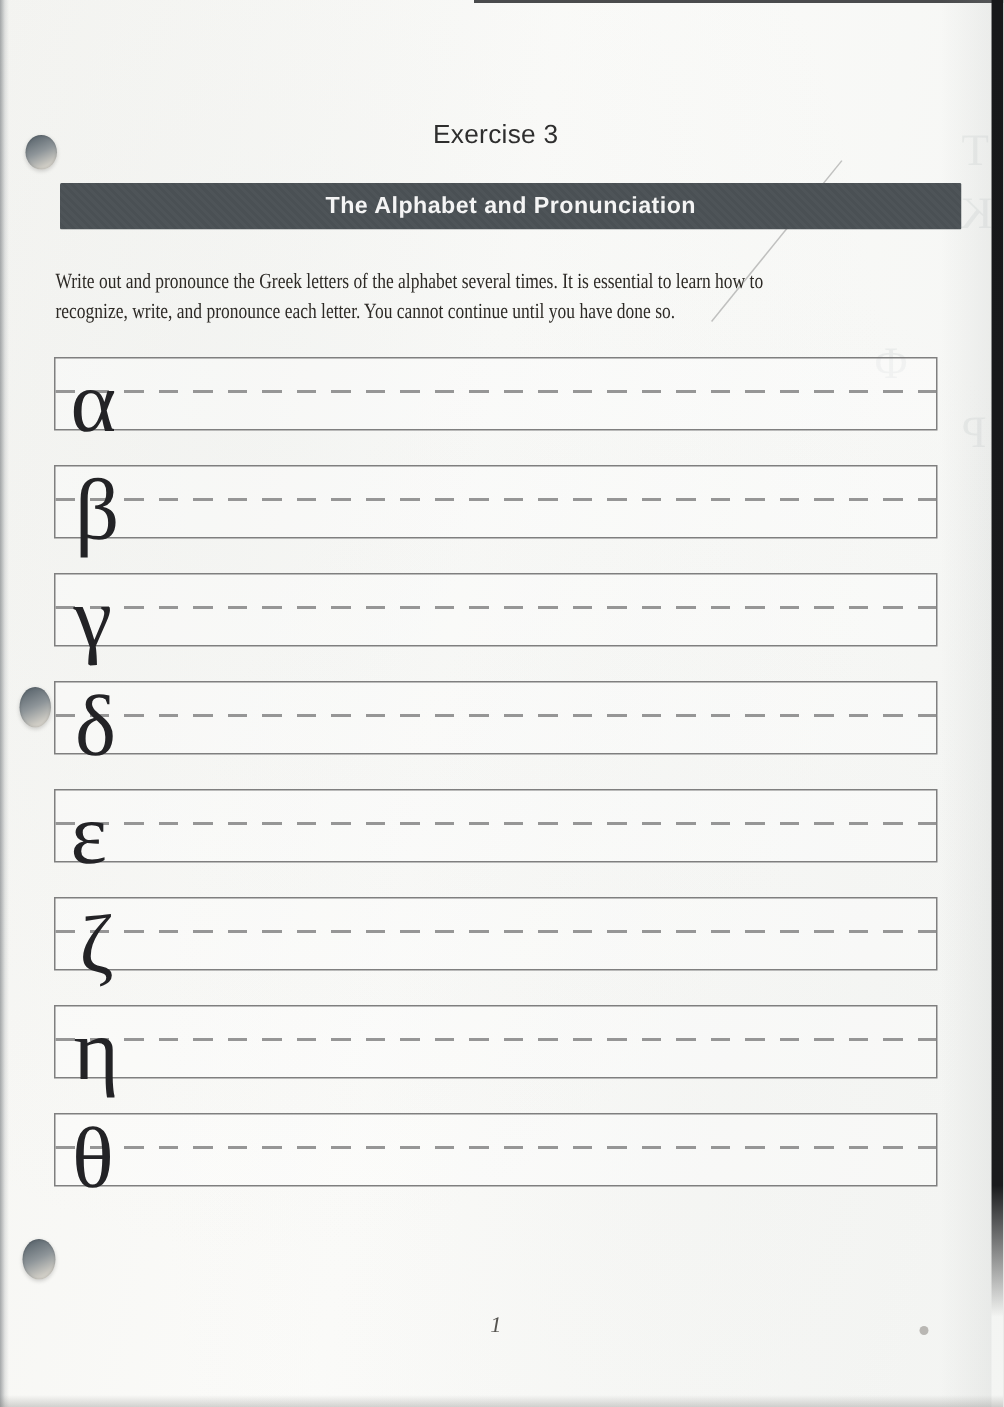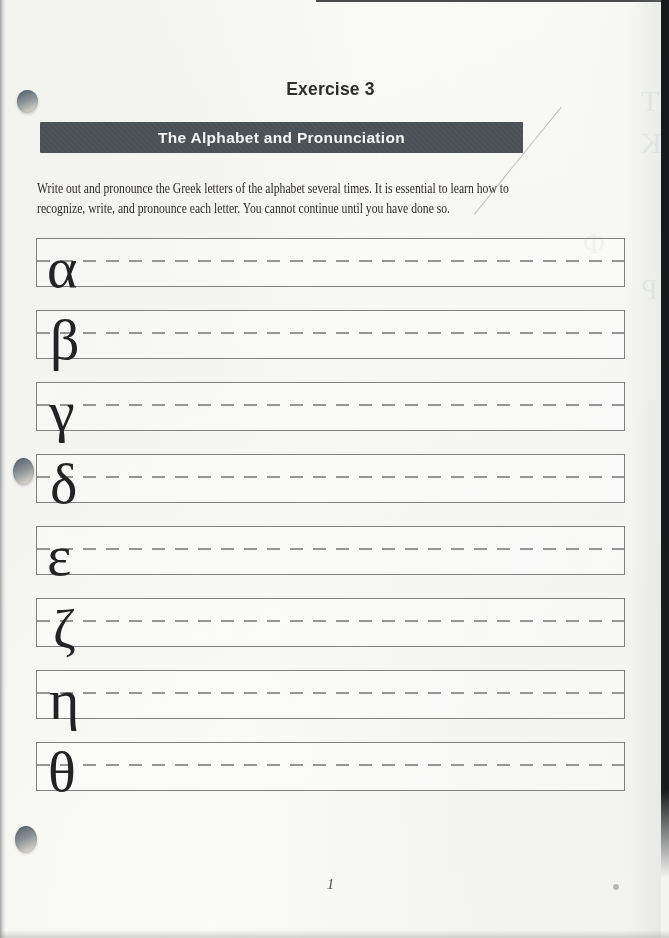--- a/index.html
+++ b/index.html
@@ -59,25 +59,25 @@
     position: absolute; font-family: "Liberation Serif", serif;
     font-size: 30px; color: #4e6068; opacity: 0.07;
     transform: scaleX(-1);
   }
 
   
   .exercise-title {
     position: absolute; left: 36px; top: 79px; width: 589px;
     margin: 0; text-align: center;
     font-family: "Liberation Sans", sans-serif;
-    font-size: 17.5px; font-weight: bold; color: #2e2e2e;
+    font-size: 17.5px; font-weight: normal; color: #2e2e2e;
     letter-spacing: 0.2px;
   }
   .section-banner {
-    position: absolute; left: 40px; top: 122px; width: 483px; height: 31px;
+    position: absolute; left: 40px; top: 122px; width: 601px; height: 31px;
     background:
       repeating-linear-gradient(45deg, rgba(255,255,255,0.025) 0 2px, transparent 2px 4px),
       var(--banner-bg, #4a5054);
     display: flex; align-items: center; justify-content: center;
     border-radius: 1px;
   }
   .section-banner span {
     font-family: "Liberation Sans", sans-serif;
     font-size: 15.5px; font-weight: bold;
     color: var(--banner-text, #f4f4f4);

